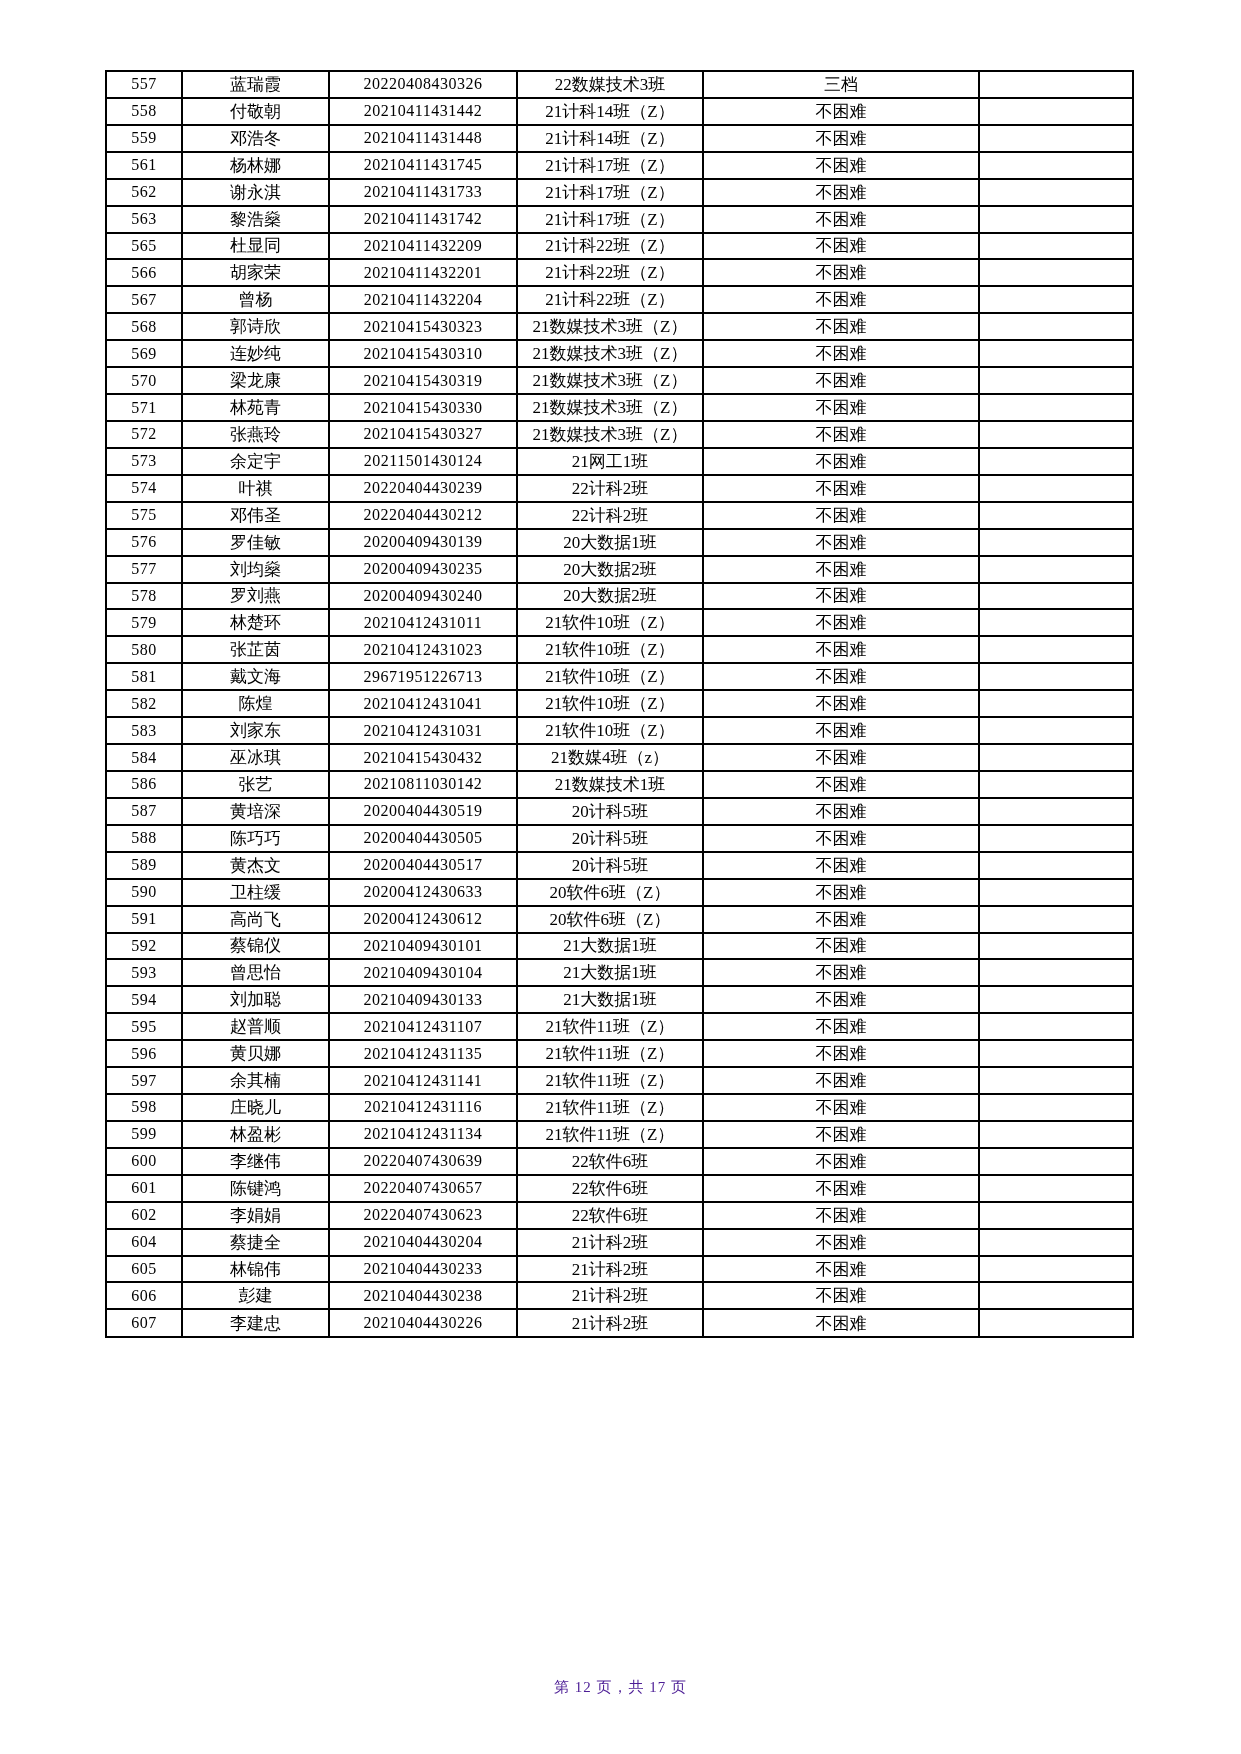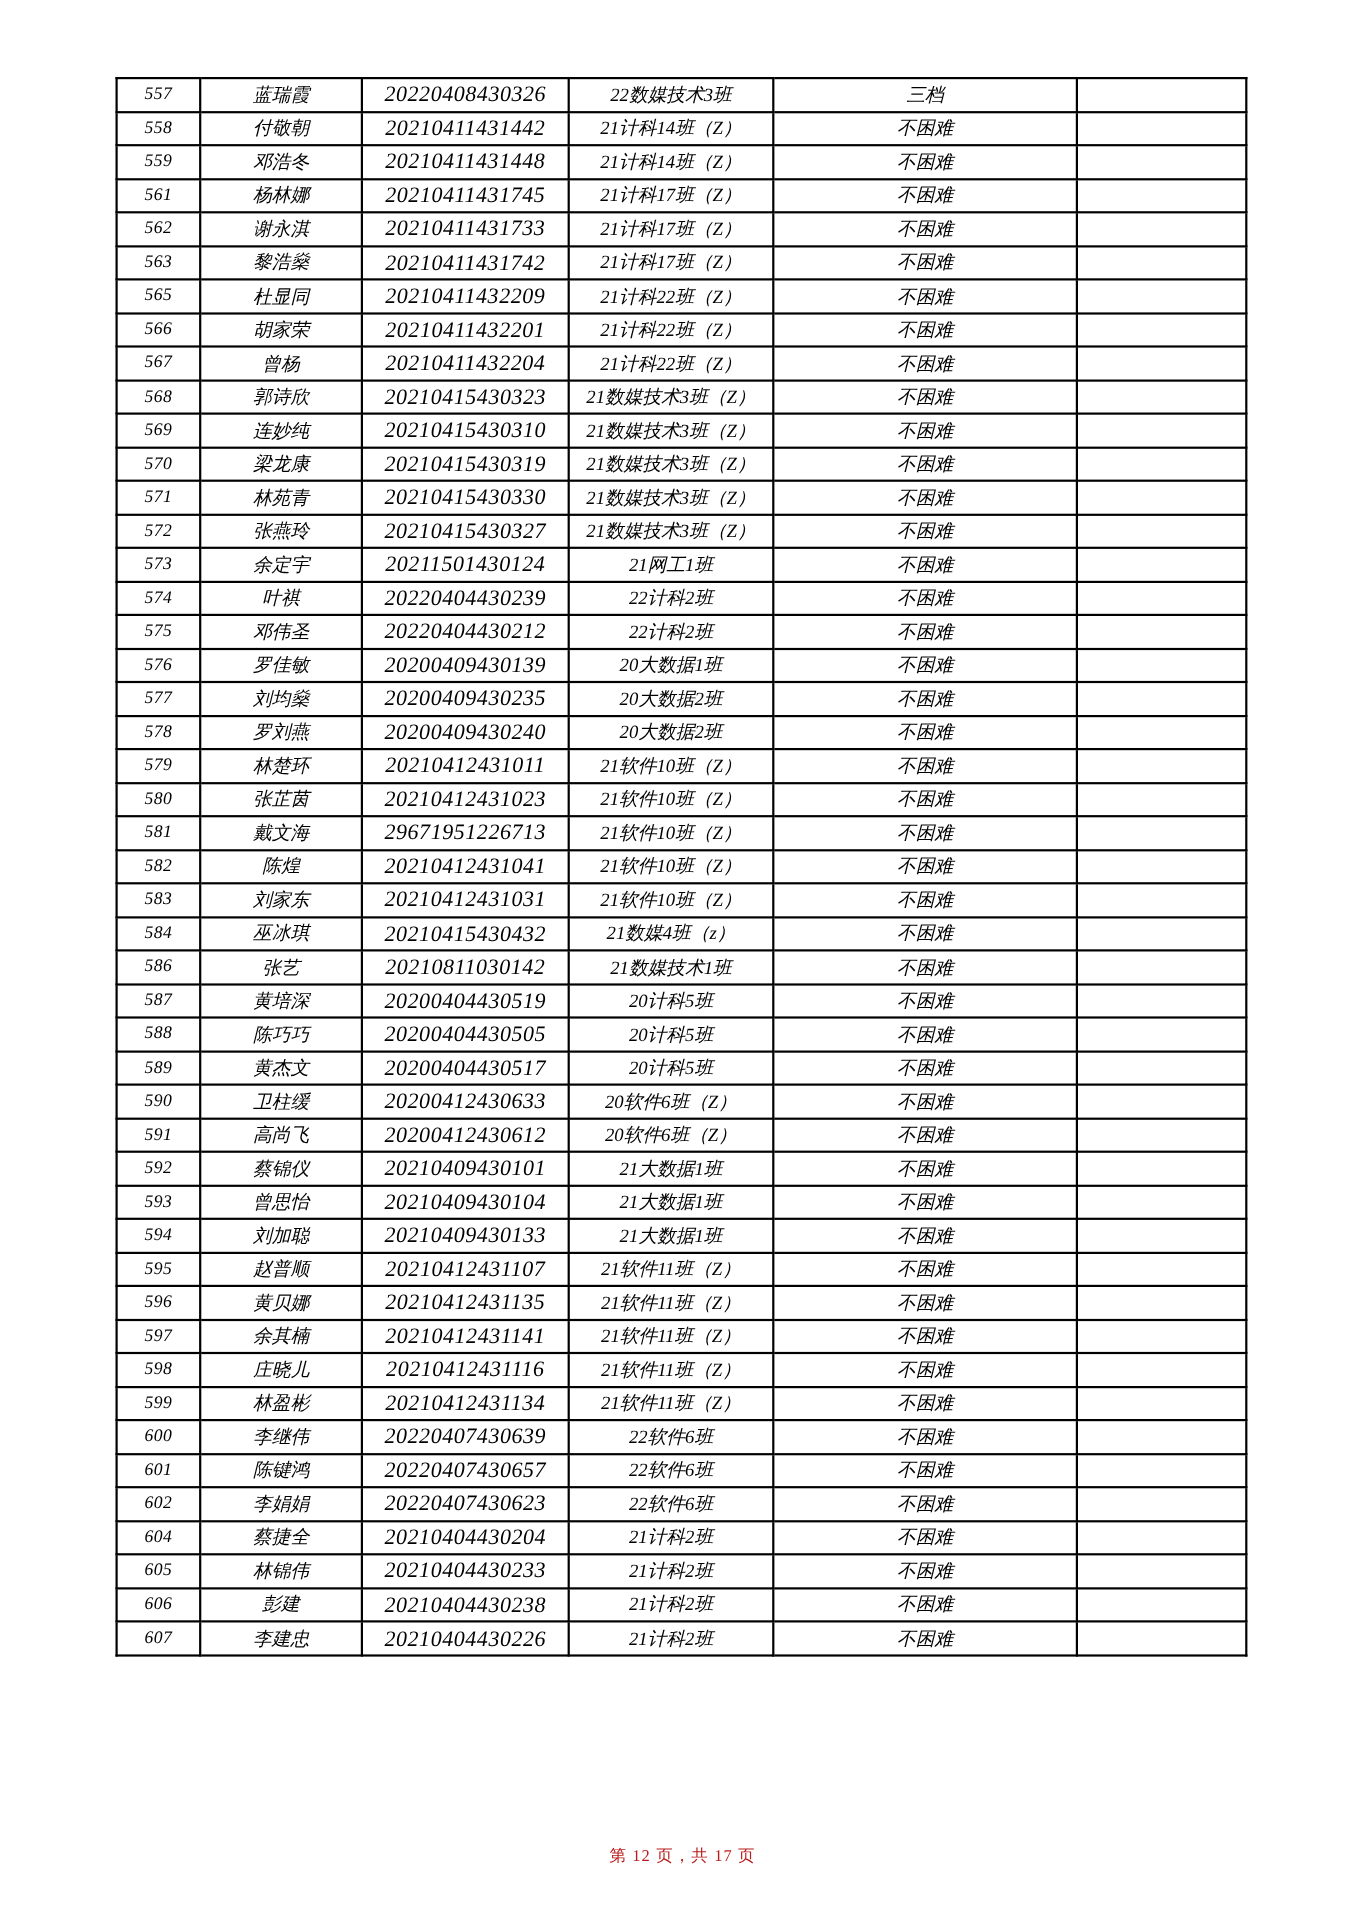--- a/index.html
+++ b/index.html
@@ -14,52 +14,51 @@
     background: #ffffff;
     color: #000000;
     font-family: "Liberation Serif", "DejaVu Serif", serif;
     overflow: hidden;
   }
   table.roster {
     position: absolute;
     left: 105px;
     top: 70px;
     width: 1027px;
-    height: 1436px;
+    height: 1268px;
     border-collapse: collapse;
     table-layout: fixed;
-    font-style: italic;
   }
   table.roster td {
     border: 2px solid #000000;
     padding: 0;
     text-align: center;
     vertical-align: middle;
     font-size: 17px;
     line-height: 1;
     white-space: nowrap;
     overflow: hidden;
   }
   table.roster td.num {
     font-size: 16px;
     letter-spacing: 0.5px;
   }
   table.roster td.sid {
-    font-size: 20px;
+    font-size: 16px;
     letter-spacing: 0.5px;
   }
   .footer {
     position: absolute;
     left: 0;
     top: 1678px;
     width: 100%;
     text-align: center;
     font-size: 15px;
     letter-spacing: 1px;
-    color: #b91c1c;
+    color: #4c1d95;
   }
 </style>
 </head>
 <body>
 
 <div class="page">
 
   <table class="roster">
     <colgroup>
       <col style="width:76px">

